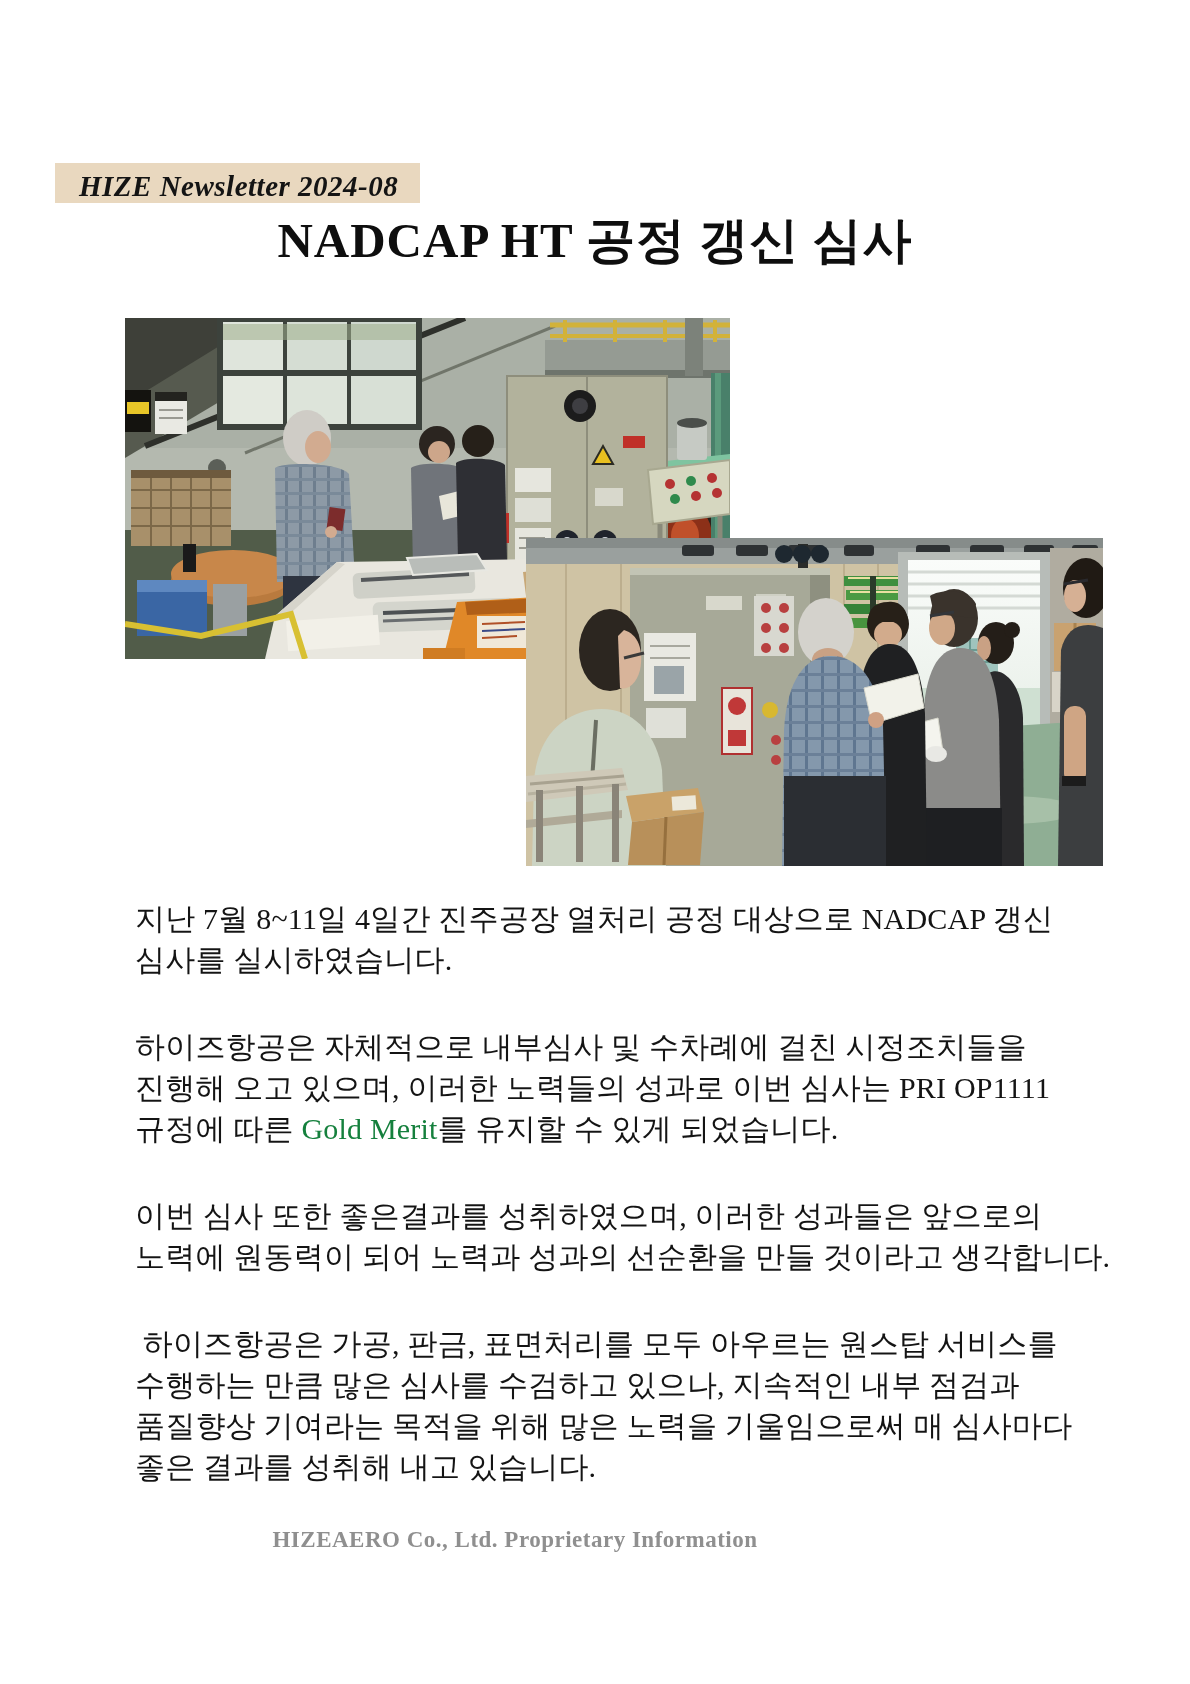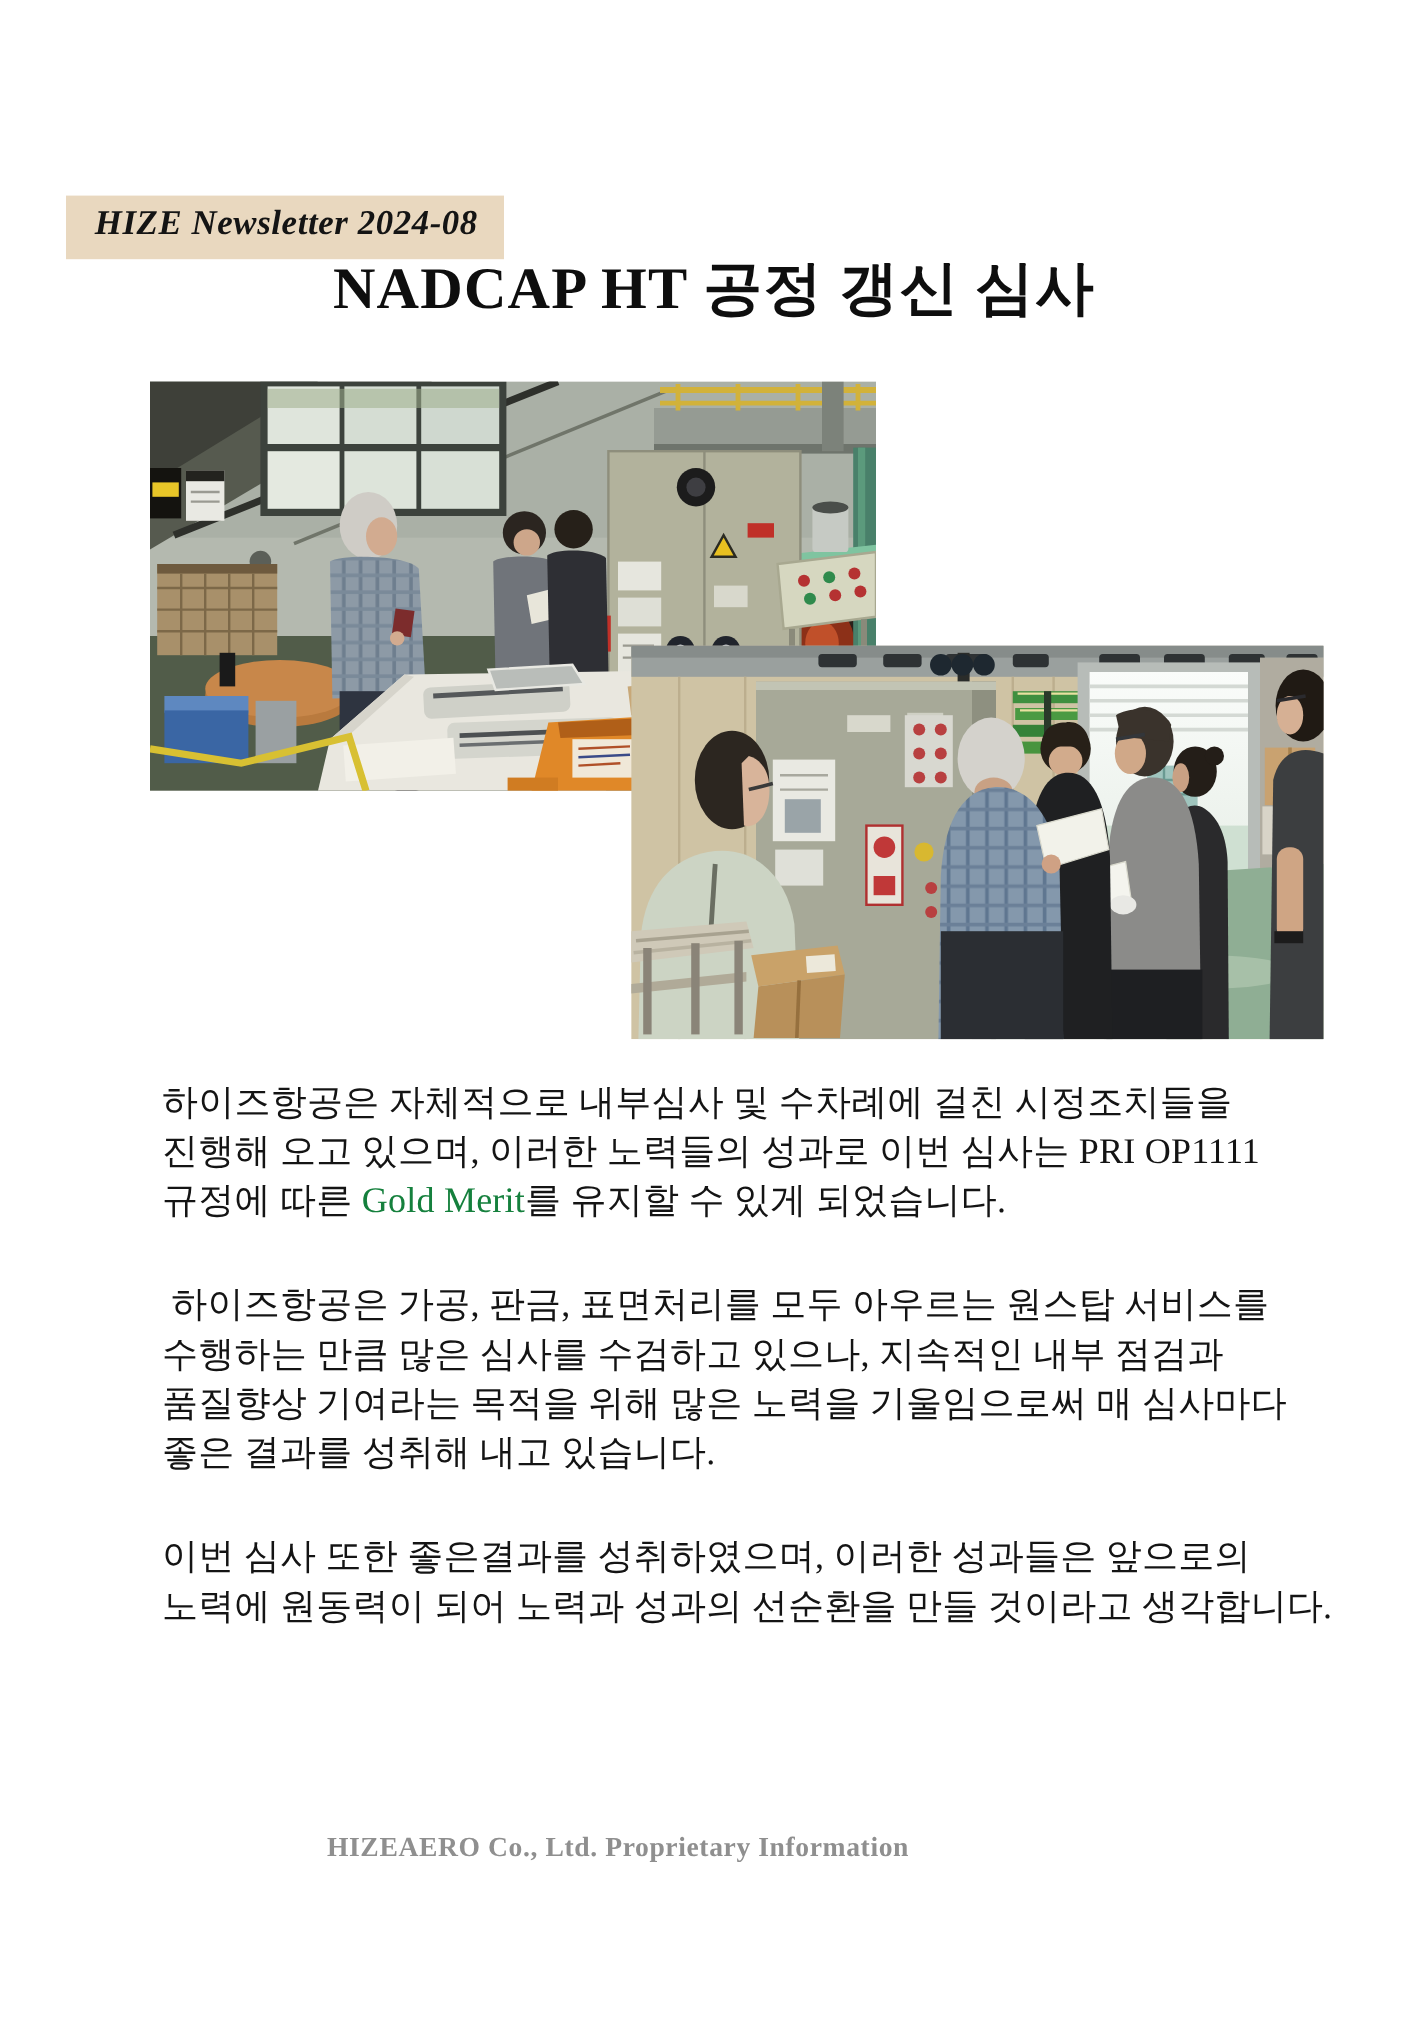--- a/index.html
+++ b/index.html
@@ -1,21 +1,21 @@
 <!DOCTYPE html>
 <html><head>
 <meta charset="utf-8">
 <style>
   html,body{margin:0;padding:0;background:#ffffff;}
   .page{
     position:relative;width:1190px;height:1684px;background:#ffffff;overflow:hidden;
     font-family:"Liberation Serif","DejaVu Serif",serif;color:#1b1b1b;
   }
   .badge{
-    position:absolute;left:55px;top:163px;height:53px;line-height:47px;
+    position:absolute;left:55px;top:163px;height:40px;line-height:47px;
     background:#e9d8bf;padding:0 22px 0 24px;
     font-size:29px;font-weight:bold;font-style:italic;color:#141414;
     letter-spacing:.5px;white-space:nowrap;
   }
   .title{
     position:absolute;left:0;top:208px;width:1190px;text-align:center;
     font-size:49px;font-weight:bold;color:#0e0e0e;letter-spacing:1px;
   }
   .photo{position:absolute;display:block;}
   .photo svg{display:block;width:100%;height:100%;}
@@ -393,26 +393,28 @@
       <g>
         <polygon points="100,258 172,250 178,274 106,284" fill="#c9a269"></polygon>
         <polygon points="106,284 178,274 174,327 102,327" fill="#b8905a"></polygon>
         <line x1="140" y1="279" x2="138" y2="327" stroke="#96703e" stroke-width="3"></line>
         <rect x="146" y="258" width="24" height="14" fill="#ece8da" transform="rotate(-4 158 265)"></rect>
       </g>
     </svg>
   </div>
 
   <div class="content">
+    <p>지난 7월 8~11일 4일간 진주공장 열처리 공정 대상으로 NADCAP 갱신
+심사를 실시하였습니다.</p>
     <p><span>하이즈항공은 자체적으로 내부심사 및 수차례에 걸친 시정조치들을
 진행해 오고 있으며, 이러한 노력들의 성과로 이번 심사는 PRI OP1111
 규정에 따른 </span><span class="gold">Gold Merit</span><span>를 유지할 수 있게 되었습니다.</span></p>
+    <p>이번 심사 또한 좋은결과를 성취하였으며, 이러한 성과들은 앞으로의
+노력에 원동력이 되어 노력과 성과의 선순환을 만들 것이라고 생각합니다.</p>
     <p>&nbsp;하이즈항공은 가공, 판금, 표면처리를 모두 아우르는 원스탑 서비스를
 수행하는 만큼 많은 심사를 수검하고 있으나, 지속적인 내부 점검과
 품질향상 기여라는 목적을 위해 많은 노력을 기울임으로써 매 심사마다
 좋은 결과를 성취해 내고 있습니다.</p>
-    <p>이번 심사 또한 좋은결과를 성취하였으며, 이러한 성과들은 앞으로의
-노력에 원동력이 되어 노력과 성과의 선순환을 만들 것이라고 생각합니다.</p>
   </div>
 
   <div class="footer">HIZEAERO Co., Ltd. Proprietary Information</div>
 
 </div>
 
 </body></html>

